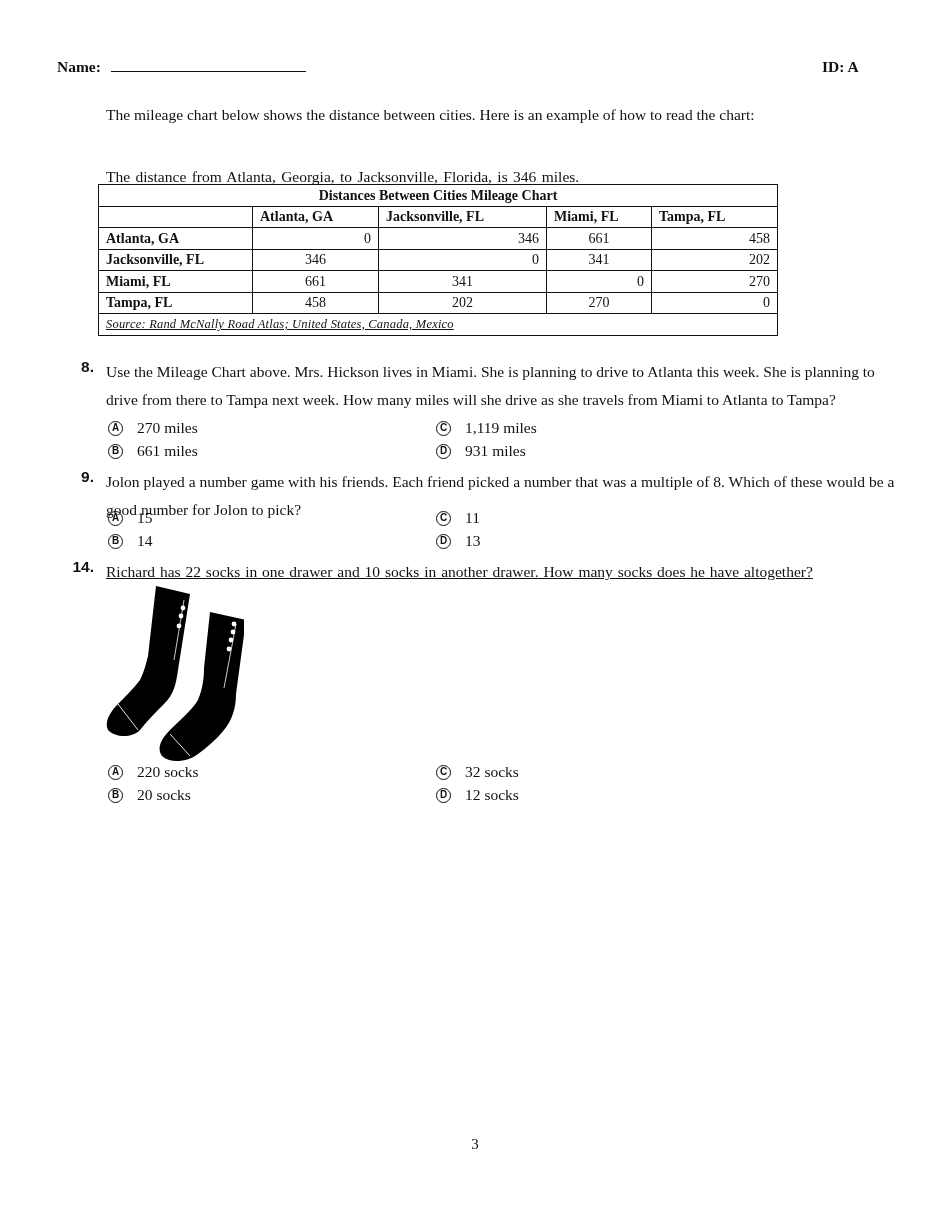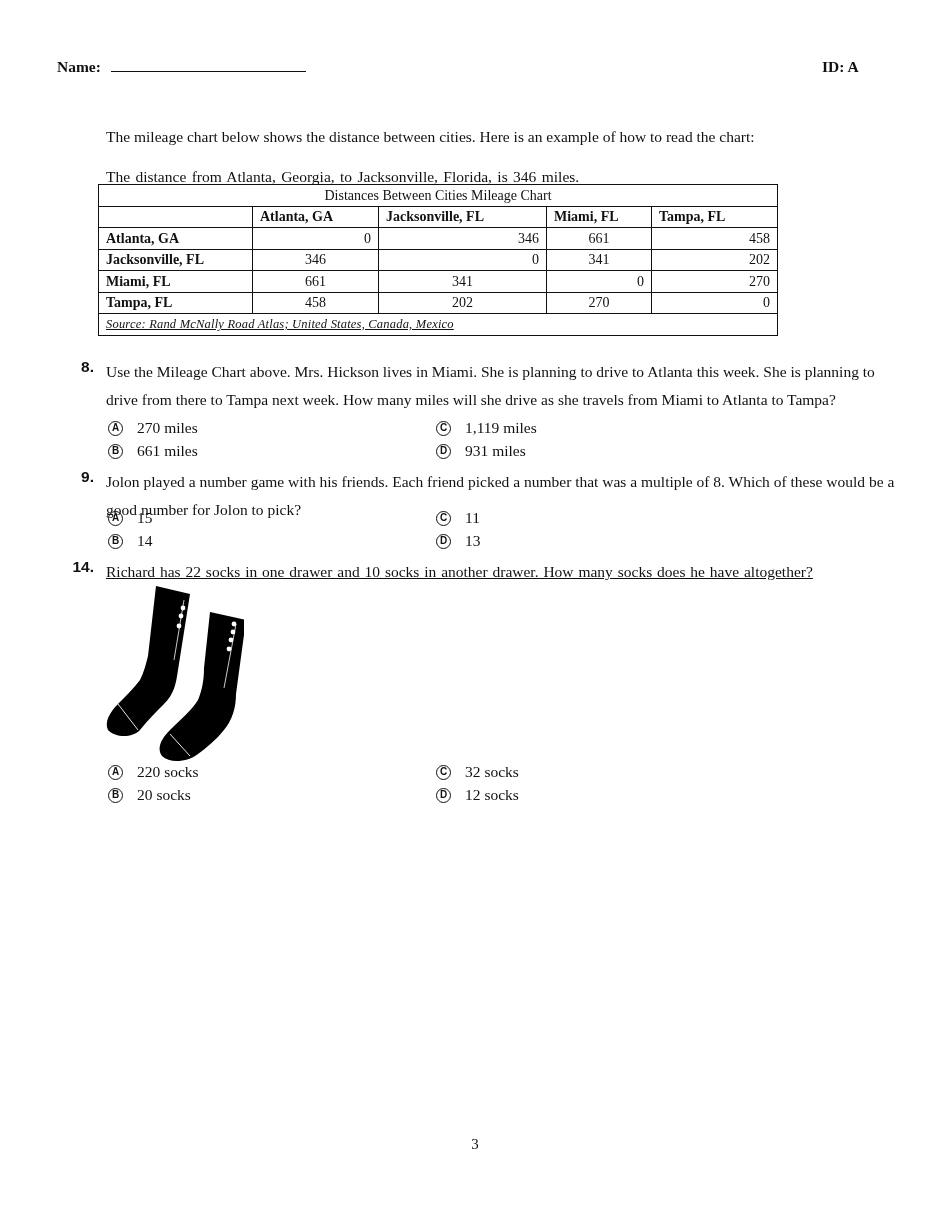--- a/index.html
+++ b/index.html
@@ -12,37 +12,37 @@
       overflow: hidden;
     }
     .abs { position: absolute; }
 
     
     .hdr-name { left: 57px; top: 58px; font-weight: bold; font-size: 15.5px; white-space: nowrap; }
     .hdr-name .line { display: inline-block; width: 195px; border-bottom: 1px solid #111; margin-left: 10px; height: 14px; vertical-align: baseline; }
     .hdr-id { left: 822px; top: 58px; font-weight: bold; font-size: 15.5px; }
 
     .intro { left: 106px; font-size: 15.5px; white-space: nowrap; }
-    .intro1 { top: 128px; }
+    .intro1 { top: 106px; }
     .intro2 { top: 168px; }
 
     
     .mileage {
       left: 98px; top: 184px; width: 680px;
       border-collapse: collapse;
       border: 1.5px solid #111;
       font-size: 14px;
     }
     .mileage td, .mileage th {
       border: 1.5px solid #111;
       height: 21.5px;
       padding: 0 7px;
       line-height: 19px;
     }
-    .mileage .title-row th { text-align: center; font-weight: normal; }
+    .mileage .title-row th { text-align: center; font-weight: bold; }
     .mileage .colhdr th { text-align: left; font-weight: bold; }
     .mileage .rowhdr { font-weight: bold; text-align: left; }
     .mileage td.num { text-align: right; }
     .mileage td.c { text-align: center; }
     .mileage .source td { font-style: italic; font-size: 12.5px; letter-spacing: 0.2px; text-decoration: underline; }
 
     
     .qnum {
       font-family: "Liberation Sans", "DejaVu Sans", sans-serif;
       font-weight: bold; font-size: 15.5px;

